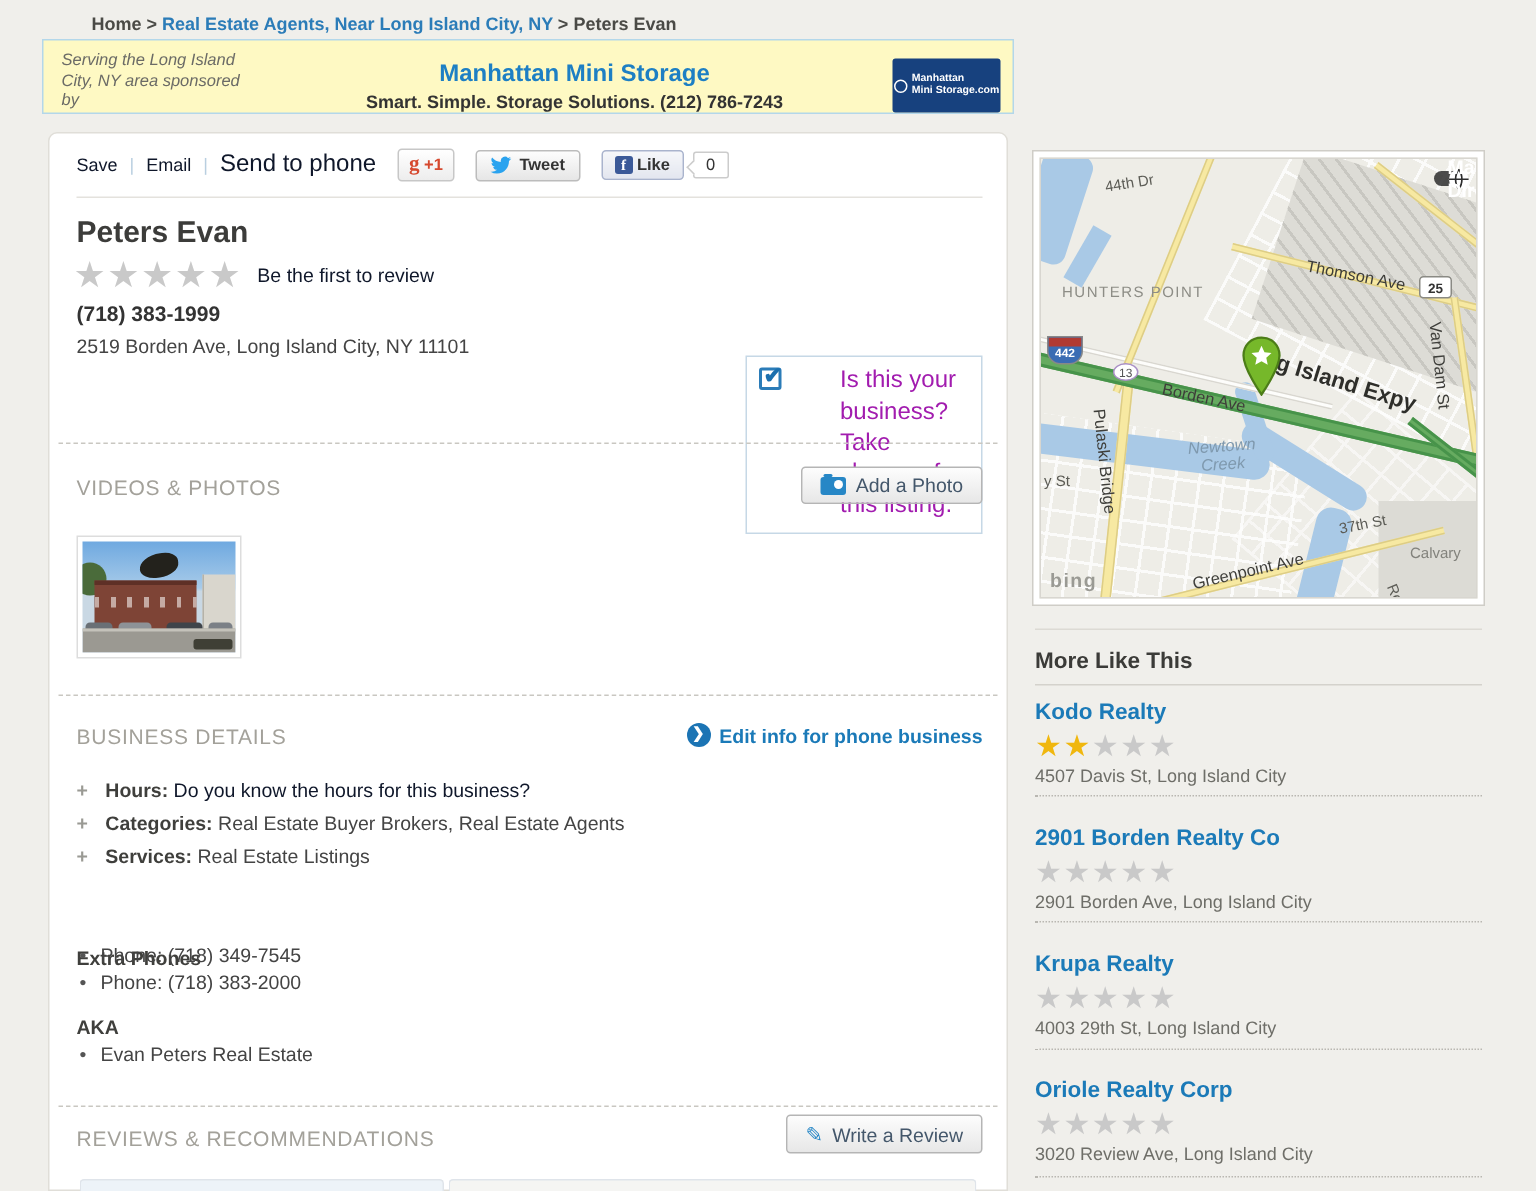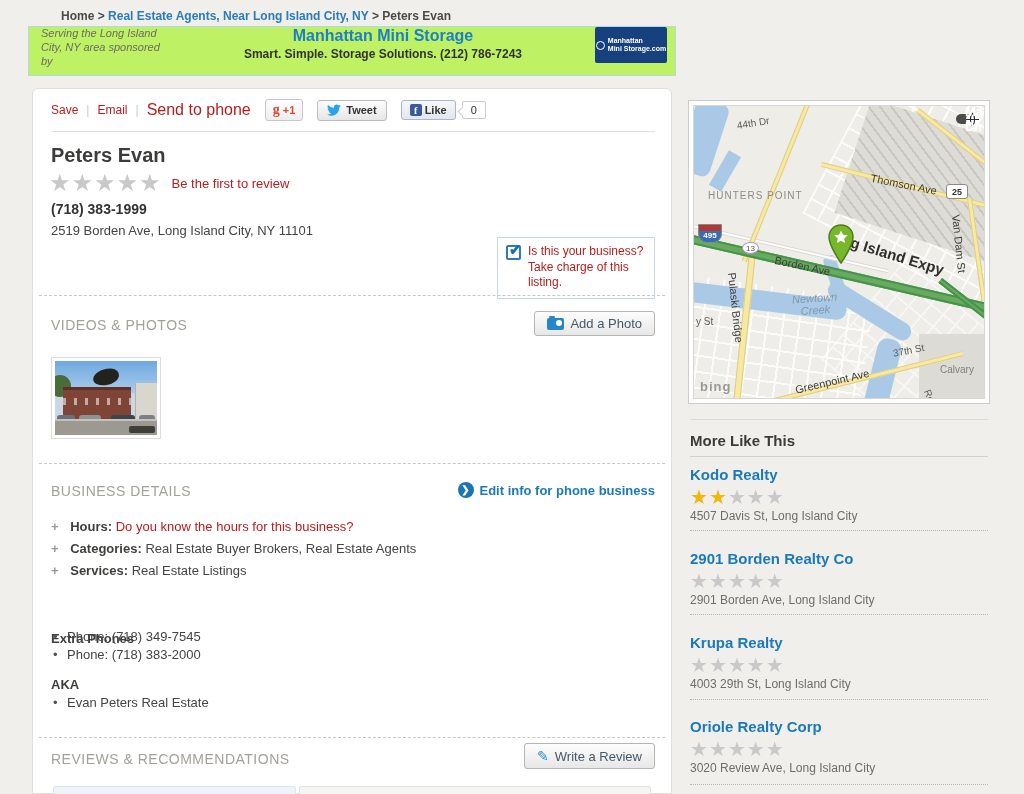--- a/index.html
+++ b/index.html
@@ -1,28 +1,28 @@
 <!DOCTYPE html>
 <html><head>
 <meta charset="utf-8">
 <style>
   * { margin:0; padding:0; box-sizing:border-box; }
   html,body { width:1024px; height:794px; overflow:hidden; }
   body { font-family:"Liberation Sans", sans-serif; background:#f0efeb; color:#444; }
   #page { position:relative; width:1024px; height:794px; }
 
-  a, .lnk { color:#b91c1c; text-decoration:none; cursor:pointer; }
+  a, .lnk { color:#0f172a; text-decoration:none; cursor:pointer; }
 
   
   .crumbs { position:absolute; left:30px; top:9px; font-size:12px; font-weight:bold; color:#4a4a46;margin-left:31px; }
   .crumbs .cat { color:#2b7cb8; }
 
   
   .banner { position:absolute; left:28px; top:26px; width:648px; height:50px;
-            background:#bef264; border:1px solid #b3d7ea; display:flex; align-items:flex-start; }
+            background:#fef9c3; border:1px solid #b3d7ea; display:flex; align-items:flex-end; }
   .banner .note { font-style:italic; color:#6b6b66; font-size:11px; width:130px; margin-left:12px; line-height:1.25; }
   .banner .mid { flex:1; text-align:center; }
   .banner .mid .adv { color:#1d7fc4; font-size:16px; font-weight:bold; }
   .banner .mid .tag { color:#333; font-size:12px; font-weight:bold; margin-top:2px; }
   .banner .logo { width:72px; height:36px; background:#17417e; margin-right:8px; border-radius:2px;
                   display:flex; align-items:center; justify-content:center; gap:3px; }
   .banner .logo .ring { width:9px; height:9px; border:1.5px solid #fff; border-radius:50%; }
   .banner .logo .ltxt { color:#fff; font-size:7px; font-weight:bold; line-height:1.15; }
 
   
@@ -55,21 +55,21 @@
   .stars .st.on { color:#f0b70e; }
   .stars.sm .st { font-size:20px; }
   .starrow .reviewlnk { font-size:13px; margin-left:10px; }
   .bizphone { position:absolute; left:18px; top:112px; font-size:14px; font-weight:bold; color:#333; }
   .bizaddr  { position:absolute; left:18px; top:134px; font-size:13px; color:#444; }
 
   .claim { position:absolute; right:16px; top:148px; width:158px; border:1px solid #c6d8e6;
            background:#fff; padding:6px 8px 7px 8px; display:flex; gap:7px; cursor:pointer; }
   .claim .cb { width:15px; height:15px; border:2px solid #2b7cb8; border-radius:2px; position:relative; flex:none; margin-top:1px; }
   .claim .cb:after { content:"✔"; position:absolute; left:1px; top:-6px; color:#1b6fae; font-size:15px; font-weight:bold; }
-  .claim .txt { font-size:12px; color:#b91c1c; line-height:1.3; }
+  .claim .txt { font-size:16px; color:#a21caf; line-height:1.3;margin-left:32px; }
 
   .secthead { font-size:14px; color:#a3a19a; letter-spacing:.5px; }
   .gradbtn { display:inline-flex; align-items:center; gap:6px; border:1px solid #b5b5b5; border-radius:3px;
              background:linear-gradient(#fdfdfd,#e7e7e7); padding:4px 12px; font-size:13px; color:#44576b; cursor:pointer; }
   .cam { width:17px; height:12px; background:#2787c6; border-radius:2px; position:relative; }
   .cam:before { content:""; position:absolute; left:2px; top:-2px; width:6px; height:2px; background:#2787c6; border-radius:1px; }
   .cam:after { content:""; position:absolute; right:2px; top:2px; width:6px; height:6px; background:#fff; border-radius:50%; }
   .pencil { color:#2787c6; font-size:14px; }
 
   
@@ -303,21 +303,21 @@
       <div class="yroad" style="left:62px;top:146px;width:172px;transform:rotate(96deg);height:7px"></div>
       <div class="yroad" style="left:40px;top:302px;width:235px;transform:rotate(-14deg)"></div>
       <div class="yroad" style="left:278px;top:92px;width:125px;transform:rotate(82deg)"></div>
       <div class="groad" style="left:-14px;top:126px;width:340px;transform:rotate(13deg)"></div>
       <div class="groad" style="left:248px;top:172px;width:95px;transform:rotate(38deg);height:6px"></div>
 
       <div class="mlabel" style="left:42px;top:14px;transform:rotate(-9deg)">44th Dr</div>
       <div class="shield25" style="left:252px;top:78px">25</div>
       <div class="mlabel mdark" style="left:178px;top:66px;transform:rotate(11deg)">Thomson Ave</div>
       <div class="mlabel" style="left:14px;top:84px;letter-spacing:1px;color:#8d8d86">HUNTERS POINT</div>
-      <div class="shield495" style="left:4px;top:118px">495</div>
+      <div class="shield495" style="left:4px;top:118px">442</div>
       <div class="shield13" style="left:48px;top:136px">13</div>
       <div class="mlabel mdark" style="left:82px;top:148px;transform:rotate(12deg)">Borden Ave</div>
       <div class="mexpy" style="left:146px;top:140px;transform:rotate(17deg)">ng Island Expy</div>
       <div class="mlabel mdark" style="left:44px;top:166px;transform:rotate(84deg)">Pulaski Bridge</div>
       <div class="mwater-t" style="left:86px;top:186px;width:70px;transform:rotate(-4deg)">Newtown Creek</div>
       <div class="mlabel" style="left:2px;top:210px">y St</div>
       <div class="mlabel" style="left:198px;top:242px;transform:rotate(-11deg)">37th St</div>
       <div class="mlabel" style="left:246px;top:258px;color:#82827c">Calvary</div>
       <div class="mlabel mdark" style="left:100px;top:278px;transform:rotate(-13deg)">Greenpoint Ave</div>
       <div class="mlabel mdark" style="left:268px;top:108px;transform:rotate(84deg)">Van Dam St</div>

